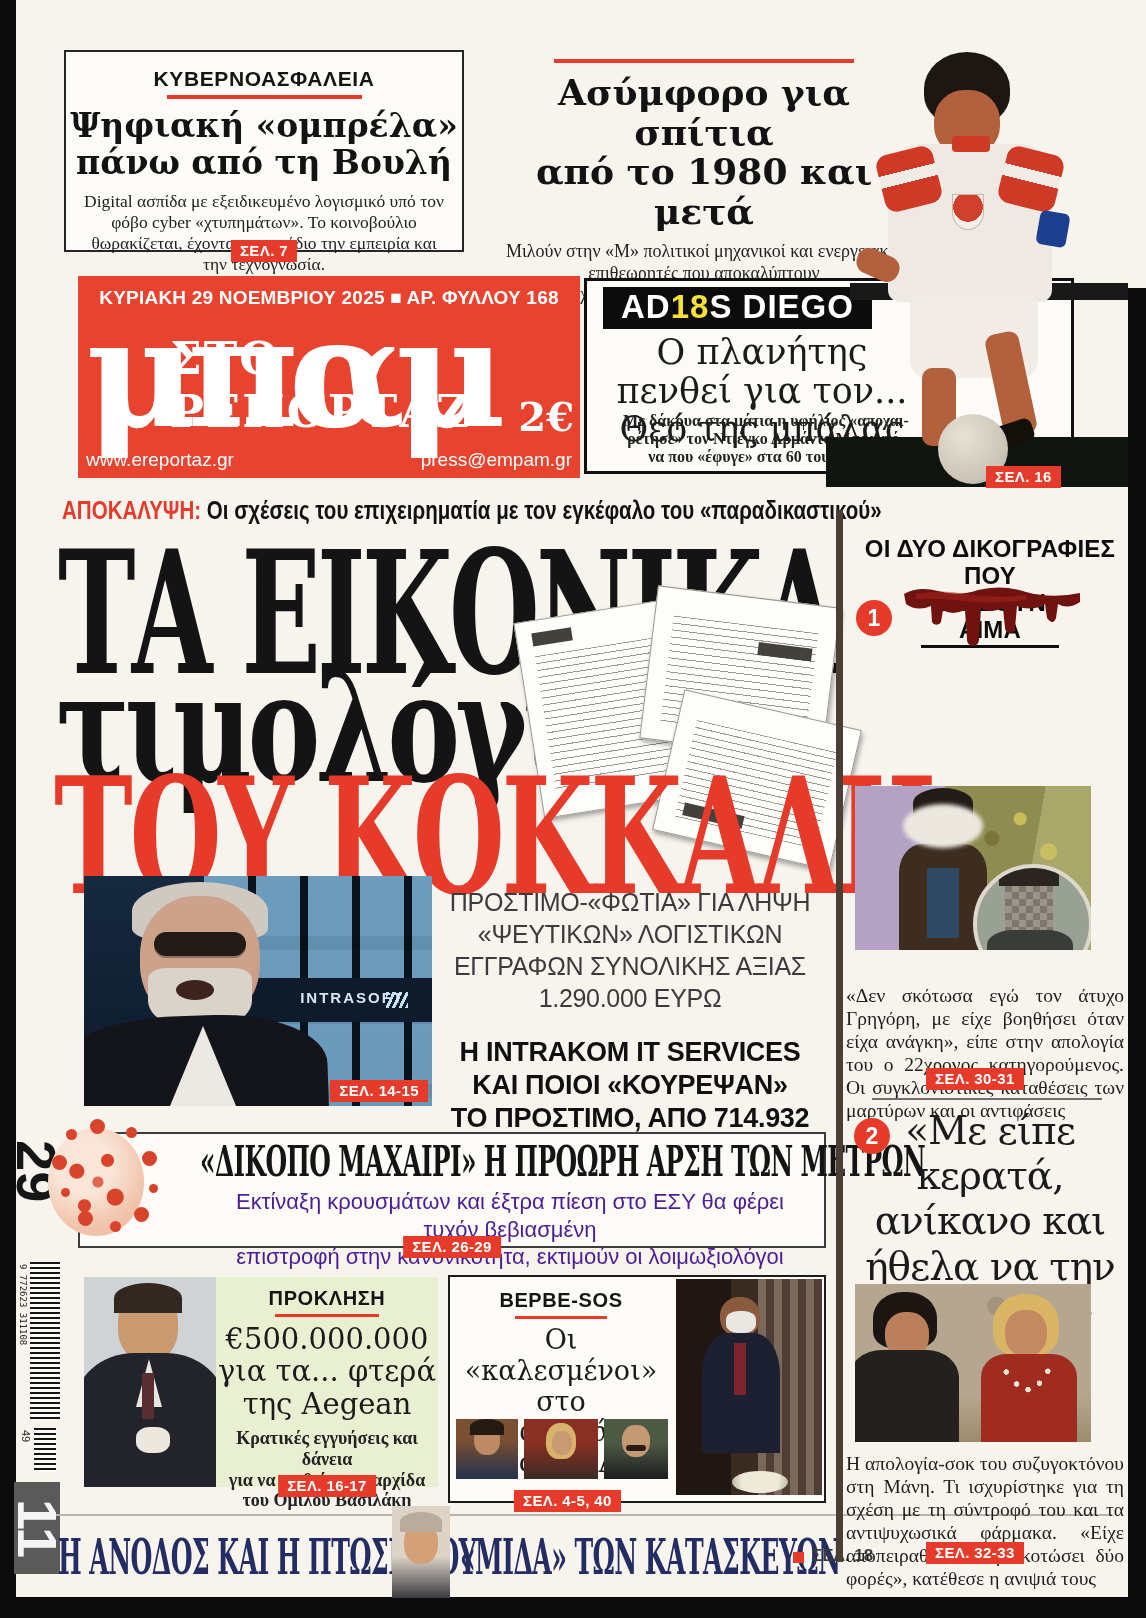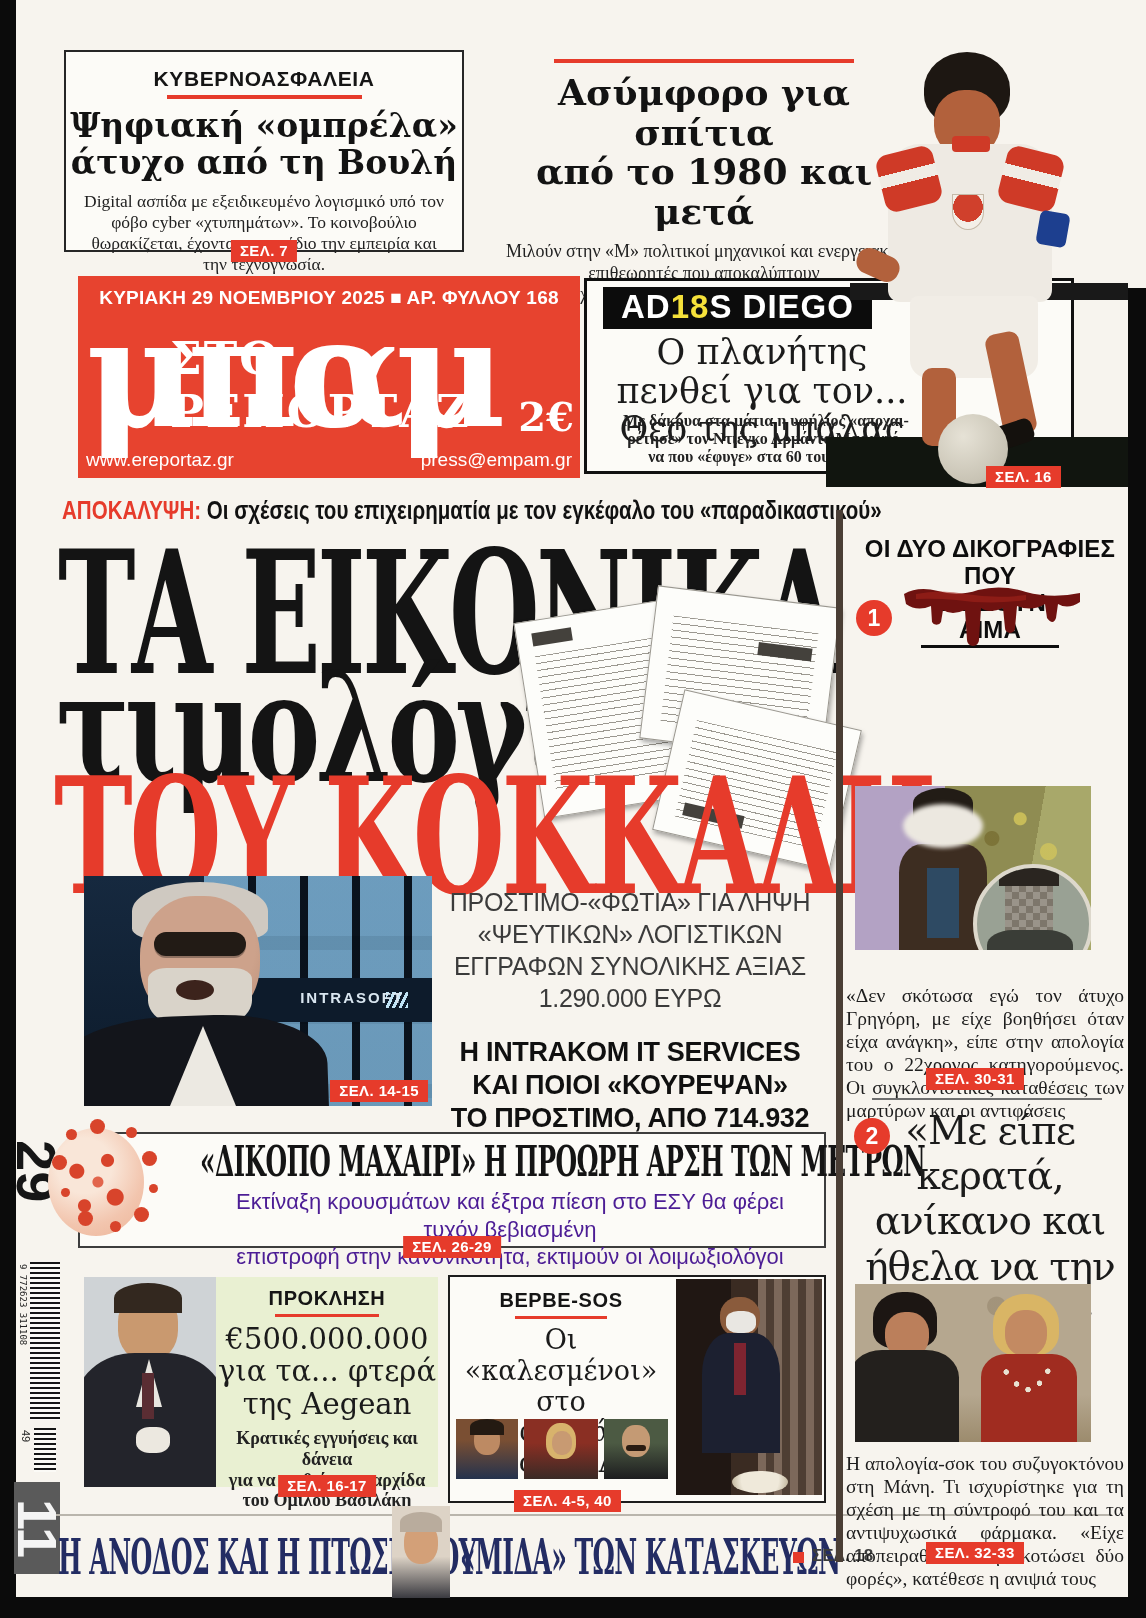--- a/index.html
+++ b/index.html
@@ -99,21 +99,21 @@
   <div class="abs" style="left:34px;top:1428px;width:22px;height:44px;background:repeating-linear-gradient(180deg,#151515 0 2px,#fbfaf6 2px 5px);"></div>
   <div class="abs vtext" style="left:20px;top:1430px;height:44px;font:400 11px/12px 'Liberation Sans',sans-serif;color:#222;">49</div>
   <div class="abs" style="left:14px;top:1482px;width:46px;height:92px;background:#5a5a5a;">
     <div class="vtext" style="margin:4px auto;height:86px;font:800 56px/40px 'Liberation Sans',sans-serif;color:#f4f4f4;text-align:center;">11</div>
   </div>
 
   <div class="abs" style="left:64px;top:50px;width:396px;height:198px;border:2px solid #262626;background:var(--boxpaper);">
     <div class="kicker" style="margin-top:15px;">ΚΥΒΕΡΝΟΑΣΦΑΛΕΙΑ</div>
     <div class="kickline nv" style="width:195px;"></div>
     <div class="serifhead" style="font-size:33px;line-height:1.12;margin-top:9px;">Ψηφιακή «ομπρέλα»
-άτυχο από τη Βουλή</div>
+πάνω από τη Βουλή</div>
     <div class="bodyserif" style="font-size:17.5px;line-height:1.2;padding:9px 16px 0;">Digital ασπίδα με εξειδικευμένο λογισμικό υπό τον φόβο cyber «χτυπημάτων». Το κοινοβούλιο θωρακίζεται, έχοντας ως εφόδιο την εμπειρία και την τεχνογνωσία.</div>
     <div class="badge" style="left:50%;bottom:-12px;transform:translateX(-50%);">ΣΕΛ. 7</div>
   </div>
 
   <div class="abs" style="left:492px;top:54px;width:424px;">
     <div class="kickline nv" style="width:300px;"></div>
     <div class="serifhead" style="font-size:36px;line-height:1.1;margin-top:10px;">Ασύμφορο για σπίτια
 από το 1980 και μετά</div>
     <div class="bodyserif" style="font-size:18px;line-height:1.18;margin-top:10px;">Μιλούν στην «Μ» πολιτικοί μηχανικοί και ενεργειακοί
 επιθεωρητές που αποκαλύπτουν

